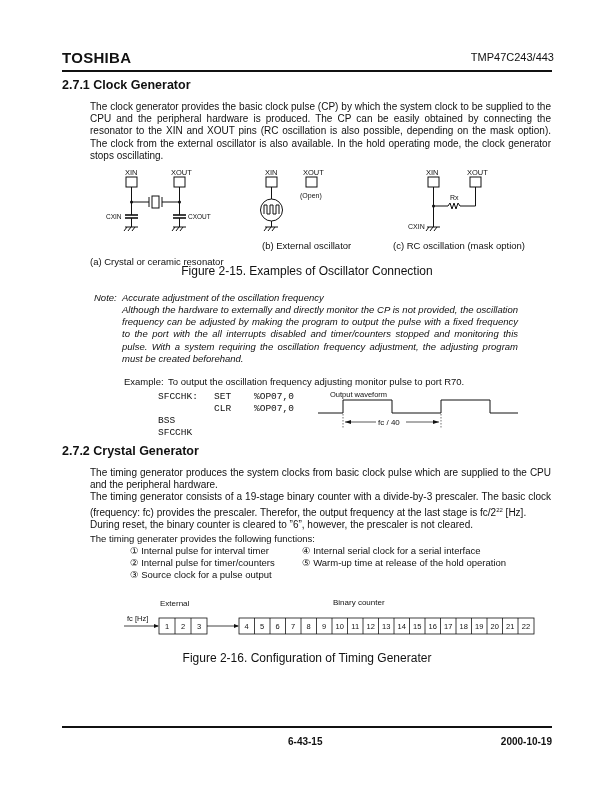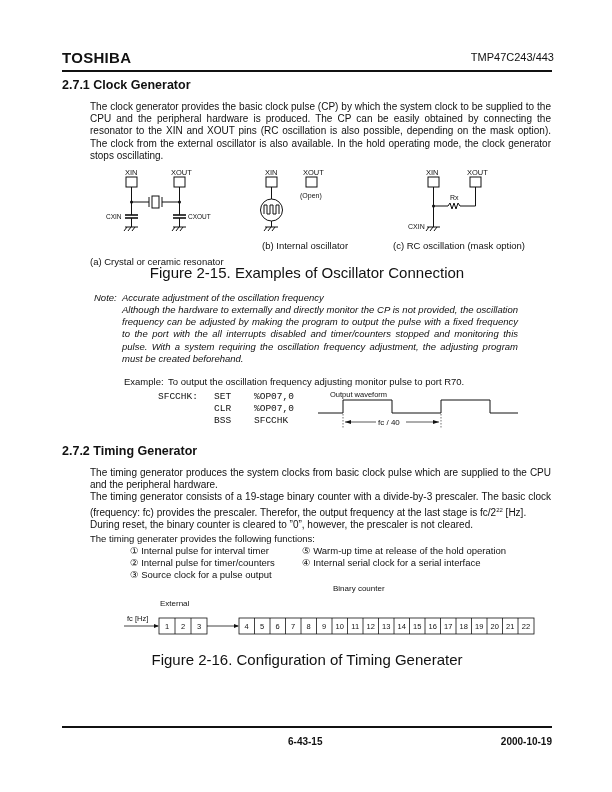--- a/index.html
+++ b/index.html
@@ -5,21 +5,21 @@
   html, body { margin:0; padding:0; background:#ffffff; }
   body { width:612px; height:792px; position:relative; overflow:hidden;
          font-family:"Liberation Sans", "DejaVu Sans", sans-serif; color:#111; }
   .abs { position:absolute; }
   .brand { left:62px; top:49px; font-weight:bold; font-size:15px; letter-spacing:0.3px; }
   .docno { right:58px; top:51px; font-weight:normal; font-size:11px; }
   .hrule { left:62px; width:490px; height:2px; background:#111; }
   .h2 { font-weight:bold; font-size:12.5px; }
   .para { font-size:10px; line-height:12.2px; text-align:justify;margin-top:8px; }
   .para p { margin:0; }
-  .fig-cap { font-size:15px; text-align:center; width:490px; left:62px; }
+  .fig-cap { font-size:12px; text-align:center; width:490px; left:62px; }
   .sub-cap { font-size:9.5px; }
   .note { font-size:9.5px; line-height:12.2px; font-style:italic; }
   .mono { font-family:"Liberation Mono","DejaVu Sans Mono",monospace; font-size:9.5px; line-height:12px; }
   .func-list { font-size:9.5px; line-height:12.2px; }
   .footer { font-weight:bold; font-size:10px; }
   svg text { font-family:"Liberation Sans","DejaVu Sans",sans-serif; }
 </style>
 </head>
 <body>
 
@@ -97,21 +97,21 @@
     <text x="241" y="10">XOUT</text>
     <text x="238" y="33" font-size="7">(Open)</text>
     <text x="364" y="10">XIN</text>
     <text x="405" y="10">XOUT</text>
     <text x="388" y="35" font-size="7">Rx</text>
     <text x="346" y="64" font-size="7">CXIN</text>
   </g>
 </svg>
 
 <div class="abs sub-cap" style="left:90px; top:256px;">(a)  Crystal or ceramic resonator</div>
-<div class="abs sub-cap" style="left:262px; top:240px;">(b)  Internal oscillator</div>
+<div class="abs sub-cap" style="left:262px; top:240px;">(b)  External oscillator</div>
 <div class="abs sub-cap" style="left:393px; top:240px;">(c)  RC oscillation (mask option)</div>
 
 <div class="abs fig-cap" style="top:264px;">Figure 2-15.   Examples of Oscillator Connection</div>
 
 <div class="abs note" style="left:94px; top:292px;">Note:</div>
 <div class="abs note" style="left:122px; top:292px;">Accurate adjustment of the oscillation frequency</div>
 <div class="abs note" style="left:122px; top:304px; width:396px; text-align:justify;">Although the hardware to externally and directly monitor the CP is not provided, the oscillation frequency can be adjusted by making the program to output the pulse with a fixed frequency to the port with the all interrupts disabled and timer/counters stopped and monitoring this pulse.  With a system requiring the oscillation frequency adjustment, the adjusting program must be created beforehand.</div>
 
 <div class="abs" style="left:124px; top:376px; font-size:9.5px;">Example:</div>
 <div class="abs" style="left:168px; top:376px; font-size:9.5px;">To output the oscillation frequency adjusting monitor pulse to port R70.</div>
@@ -120,59 +120,59 @@
   <div style="display:flex;">
       <span style="width:56px">SFCCHK:</span>
       <span style="width:40px">SET</span>
       <span>%OP07,0</span>
     </div>
   <div style="display:flex;">
       <span style="width:56px"></span>
       <span style="width:40px">CLR</span>
       <span>%OP07,0</span>
     </div>
-  <div style="display:flex;">
+  <div style="display:flex;flex-direction:column;">
       <span style="width:56px"></span>
       <span style="width:40px">BSS</span>
       <span>SFCCHK</span>
     </div>
 </div>
 
 <svg class="abs" style="left:318px; top:388px;" width="200" height="45">
   <text x="12" y="9" font-size="7.5" fill="#111">Output waveform</text>
   <polyline points="0,25 25,25 25,12 74,12 74,25 123,25 123,12 172,12 172,25 200,25" fill="none" stroke="#111" stroke-width="1"></polyline>
   <line x1="25" y1="26" x2="25" y2="40" stroke="#111" stroke-dasharray="1.5,1.5" stroke-width="0.6"></line>
   <line x1="123" y1="26" x2="123" y2="40" stroke="#111" stroke-dasharray="1.5,1.5" stroke-width="0.6"></line>
   <line x1="27" y1="34" x2="58" y2="34" stroke="#111" stroke-width="0.7"></line>
   <polygon points="27,34 33,32 33,36" fill="#111"></polygon>
   <line x1="88" y1="34" x2="121" y2="34" stroke="#111" stroke-width="0.7"></line>
   <polygon points="121,34 115,32 115,36" fill="#111"></polygon>
   <text x="60" y="37" font-size="8" fill="#111">fc / 40</text>
 </svg>
 
-<div class="abs h2" style="left:62px; top:444px;">2.7.2 Timing Generator</div>
+<div class="abs h2" style="left:62px; top:444px;">2.7.2 Crystal Generator</div>
 <div class="abs para" style="left:90px; top:459px; width:461px;">
   <p>The timing generator produces the system clocks from basic clock pulse which are supplied to the CPU and the peripheral hardware.</p>
   <p><span>The timing generator consists of a 19-stage binary counter with a divide-by-3 prescaler.  The basic clock (frequency: fc) provides the prescaler.  Therefor, the output frequency at the last stage is fc/2</span><sup style="font-size:6px;">22</sup><span> [Hz].</span></p>
-  <p>During reset, the binary counter is cleared to ”0”, however, the prescaler is not cleared.</p>
+  <p>During reset, the binary counter is cleared to ”6”, however, the prescaler is not cleared.</p>
 </div>
 
 <div class="abs" style="left:90px; top:533px; font-size:9.5px;">The timing generater provides the following functions:</div>
 <div class="abs func-list" style="left:130px; top:545px;">
   <div>①  Internal pulse for interval timer</div>
   <div>②  Internal pulse for timer/counters</div>
   <div>③  Source clock for a pulse output</div>
 </div>
 <div class="abs func-list" style="left:302px; top:545px;">
+  <div>④  Internal serial clock for a serial interface</div>
   <div>⑤  Warm-up time at release of the hold operation</div>
-  <div>④  Internal serial clock for a serial interface</div>
 </div>
 
 <div class="abs" style="left:160px; top:599px; font-size:8px;">External</div>
-<div class="abs" style="left:333px; top:584px; font-size:8px;">Binary counter</div>
+<div class="abs" style="left:333px; top:598px; font-size:8px;">Binary counter</div>
 <div class="abs" style="left:127px; top:614px; font-size:7.5px;">fc [Hz]</div>
 
 <svg class="abs" style="left:124px; top:612px;" width="420" height="26">
   <line x1="0" y1="14" x2="34" y2="14" stroke="#111" stroke-width="0.8"></line>
   <polygon points="35,14 30,12 30,16" fill="#111"></polygon>
   <rect x="35" y="6" width="48" height="16" fill="none" stroke="#111" stroke-width="0.8"></rect>
   <line x1="51" y1="6" x2="51" y2="22" stroke="#111" stroke-width="0.8"></line>
   <line x1="67" y1="6" x2="67" y2="22" stroke="#111" stroke-width="0.8"></line>
   <line x1="83" y1="14" x2="114" y2="14" stroke="#111" stroke-width="0.8"></line>
   <polygon points="115,14 110,12 110,16" fill="#111"></polygon>

